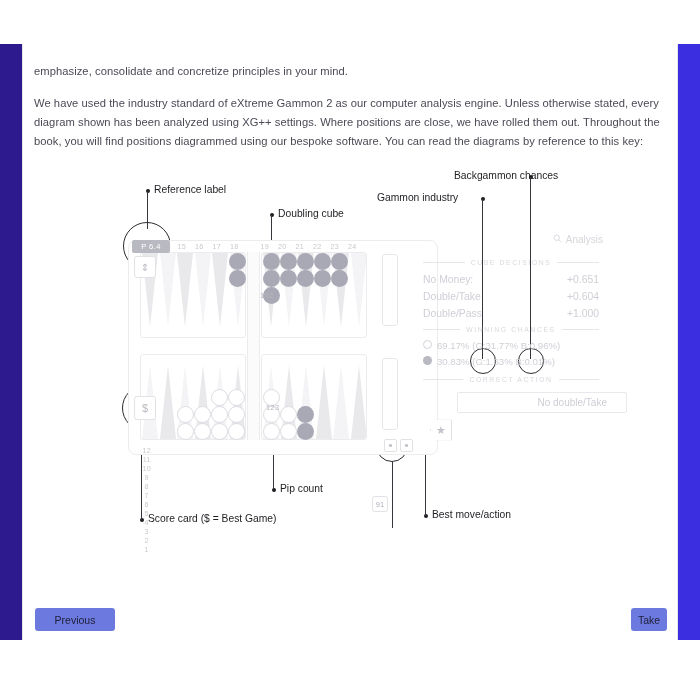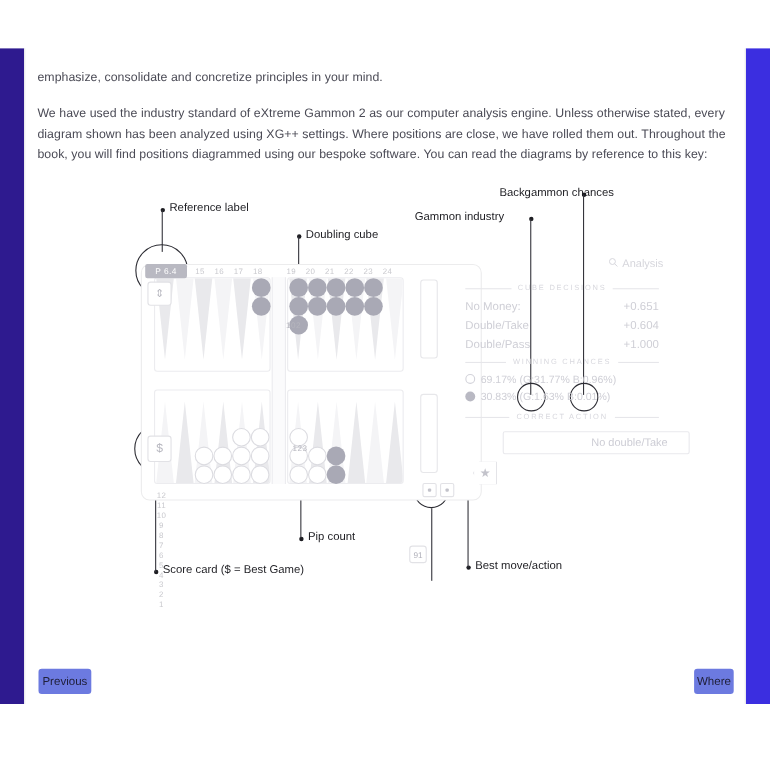--- a/index.html
+++ b/index.html
@@ -59,21 +59,21 @@
     background: #6c7ae0;
     color: #20203a;
     border: none;
     border-radius: 3px;
     font-size: 10.5px;
     font-family: "Liberation Sans", sans-serif;
     padding: 0;
     height: 23px;
     cursor: pointer;
   }
-  #btn-prev { left: 35px; top: 608px; width: 48px; }
+  #btn-prev { left: 35px; top: 608px; width: 80px; }
   #btn-next { left: 631px; top: 608px; width: 36px; }
 
   
   #diagram {
     position: absolute;
     left: 110px; top: 158px;
     width: 500px; height: 380px;
   }
 
   
@@ -552,15 +552,15 @@
     </div>
 
     <div id="action-badge">
       <span class="hexagon"></span>
       <span class="star-glyph">★</span>
     </div>
 
   </div>
 
   <button class="navbtn" id="btn-prev">Previous</button>
-  <button class="navbtn" id="btn-next">Where</button>
+  <button class="navbtn" id="btn-next">Take</button>
 
 </div>
 
 </body></html>

